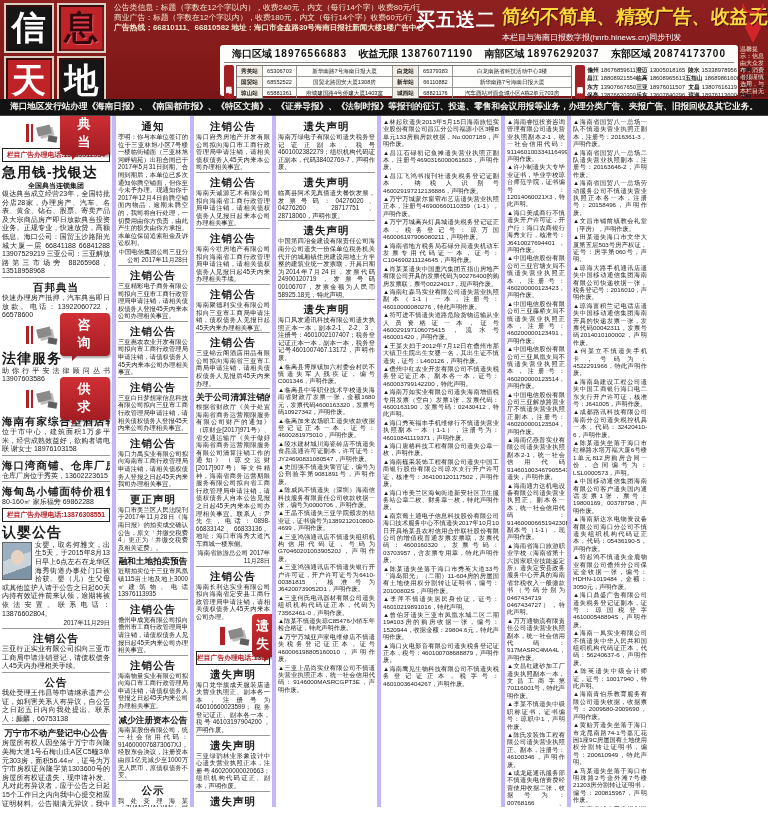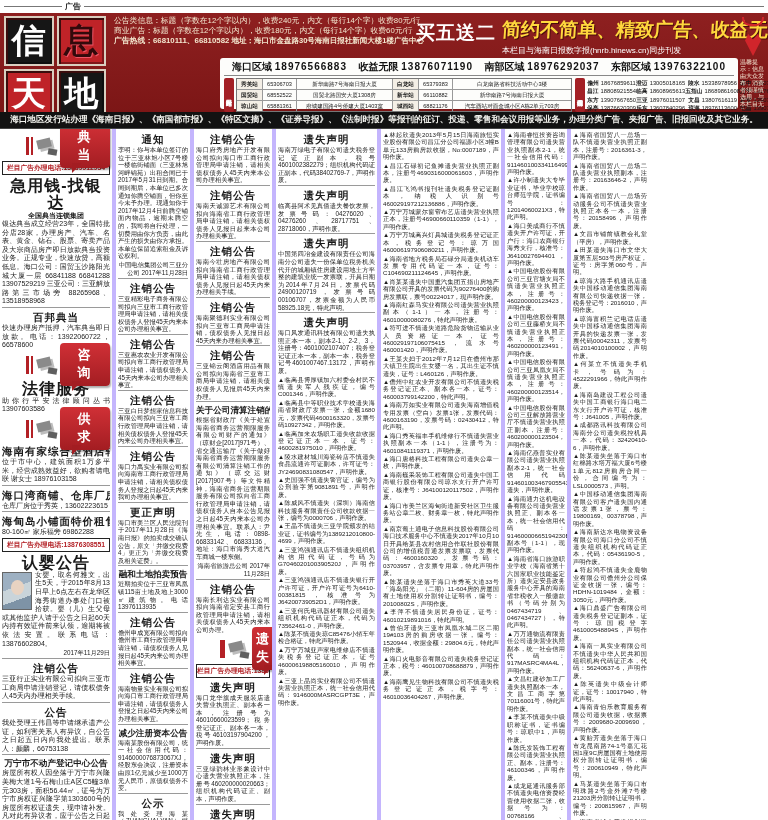--- a/index.html
+++ b/index.html
@@ -68,43 +68,38 @@
   .icon { width:22px; height:20px; position:relative; margin-right:3px; flex:none; }
   .icon::before { content:''; position:absolute; left:2px; top:3px; width:14px; height:9px; background:#8a8a8a; transform:rotate(-14deg); box-shadow:2px 3px 0 #bdbdbd; }
   .icon::after { content:''; position:absolute; right:0; bottom:1px; width:9px; height:6px; background:#5f5f5f; transform:rotate(10deg); }
   .banner { flex:1; background:linear-gradient(#d03036,#a31d22); border-radius:4px; color:#fff; font-weight:bold;
             font-size:13px; text-align:center; letter-spacing:6px; padding:3px 0 4px 4px; position:relative; box-shadow:1px 2px 2px #00000055; }
   .banner::after { content:''; position:absolute; left:12px; bottom:-5px; border:5px solid transparent; border-top-color:#a31d22; border-left-color:#a31d22; }
 
   .phonebox { border:1px solid #222; color:#b32025; font-weight:bold; font-size:6.8px; text-align:center;
               padding:1px 0; margin:1px 0 2px 0; background:#fff; white-space:nowrap; overflow:hidden; }
 
-  .t1 { font-size:16px; font-weight:bold; text-align:center; letter-spacing:1px; line-height:17px; margin-top:1px; }
+  .t1 { font-size:14px; font-weight:bold; letter-spacing:1px; line-height:17px; margin-top:1px; }
   .t2 { font-size:10.5px; font-weight:bold; text-align:center; line-height:14px; letter-spacing:1px; margin-top:1px; white-space:nowrap; overflow:hidden; }
   .t3 { font-size:8.6px; font-weight:bold; text-align:center; line-height:12px; margin-top:1px; white-space:nowrap; overflow:hidden; }
   .sub { font-size:7px; font-weight:bold; text-align:center; line-height:9px; }
   .body { font-size:6.3px; line-height:7.6px; text-align:justify; margin-bottom:1px; }
   .c1 .body { font-size:7px; line-height:8.6px; }
   .date { font-size:6.3px; text-align:right; line-height:8px; margin-bottom:1px; }
   .item { font-size:6.2px; line-height:7.4px; text-align:justify; margin-bottom:1px; }
   .body + .t2, .date + .t2, .body + .t3, .date + .t3, .body + .t1 { border-top:1px solid #9a9a9a; padding-top:2px; }
   .pb { overflow:hidden; }
   .photo { float:left; width:30px; height:38px; margin:1px 3px 1px 0; border:1px solid #666;
            background:linear-gradient(160deg,#9db0c2 0 40%,#c9d4da 40% 70%,#7e93a6 70%); position:relative; }
   .photo::after { content:''; position:absolute; left:8px; top:7px; width:13px; height:15px; border-radius:50%; background:#e8d3c2; }
 </style>
 </head>
 <body>
 
 <div id="page">
-  <div class="topstrip">
-    <span class="seg l"></span>
-    <span class="lbl">广告</span>
-    <span class="seg r"></span>
-  </div>
 
   <div class="masthead">
     <div class="logo" id="logo">
         <div class="tile k">信</div>
         <div class="tile rd">息</div>
         <div class="tile r">天</div>
         <div class="tile k">地</div>
       </div>
     <div class="mh-right">
       <div class="mh-toprow">
@@ -121,21 +116,21 @@
         <div class="deer">
             <div class="antler"></div>
             <div class="head"></div>
           </div>
       </div>
       <div class="infobox">
         <div class="regions" id="regions">
             <span class="region"><span>海口区域</span>  <b>18976566883</b></span>
             <span class="region"><span>收益无限</span>  <b>13876071190</b></span>
             <span class="region"><span>南部区域</span>  <b>18976292037</b></span>
-            <span class="region"><span>东部区域</span>  <b>13976322100</b></span>
+            <span class="region"><span>东部区域</span>  <b>20874173700</b></span>
           </div>
         <div class="tables">
           <div class="vtab">海口发行站</div>
           <div class="sttable" id="stations">
               <div class="stgroup">
                 <div class="strow">
                   <span class="stcell nm" style="width: 26px;">秀英站</span>
                   <span class="stcell" style="width: 34px;">65306703</span>
                   <span class="stcell" style="width: 96px;">新华南路7号海南日报大厦</span>
                 </div>

